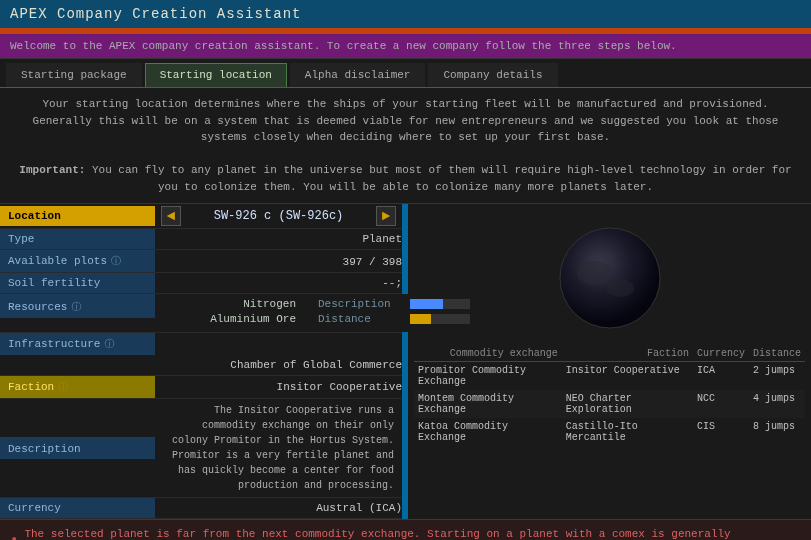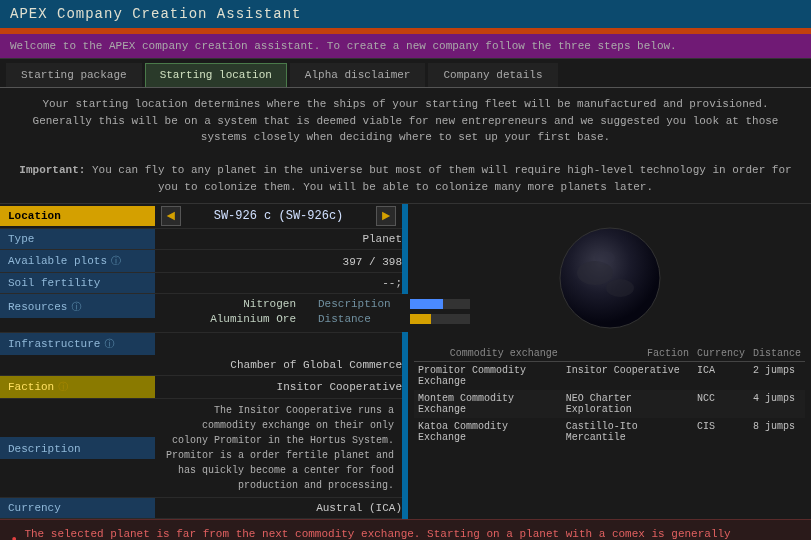--- a/index.html
+++ b/index.html
@@ -349,21 +349,21 @@
     <div class="faction-row">
       <div class="label-cell yellow">
         <span>Faction</span>
         <span class="info-icon" style="color:#aa8800;">ⓘ</span>
       </div>
       <div class="value-cell right">Insitor Cooperative</div>
     </div>
 
     <div class="desc-row" style="align-items:center;">
       <div class="label-cell blue-dark" style="padding-top:6px;">Description</div>
-      <div class="desc-value" style="flex:1;">The Insitor Cooperative runs a commodity exchange on their only colony Promitor in the Hortus System. Promitor is a order fertile planet and has quickly become a center for food production and processing.</div>
+      <div class="desc-value" style="flex:1;">The Insitor Cooperative runs a commodity exchange on their only colony Promitor in the Hortus System. Promitor is a very fertile planet and has quickly become a center for food production and processing.</div>
     </div>
 
     <div class="label-row">
       <div class="label-cell blue-dark">Currency</div>
       <div class="value-cell right">Austral (ICA)</div>
     </div>
 
   </div>
 
   <div class="right-panel">

